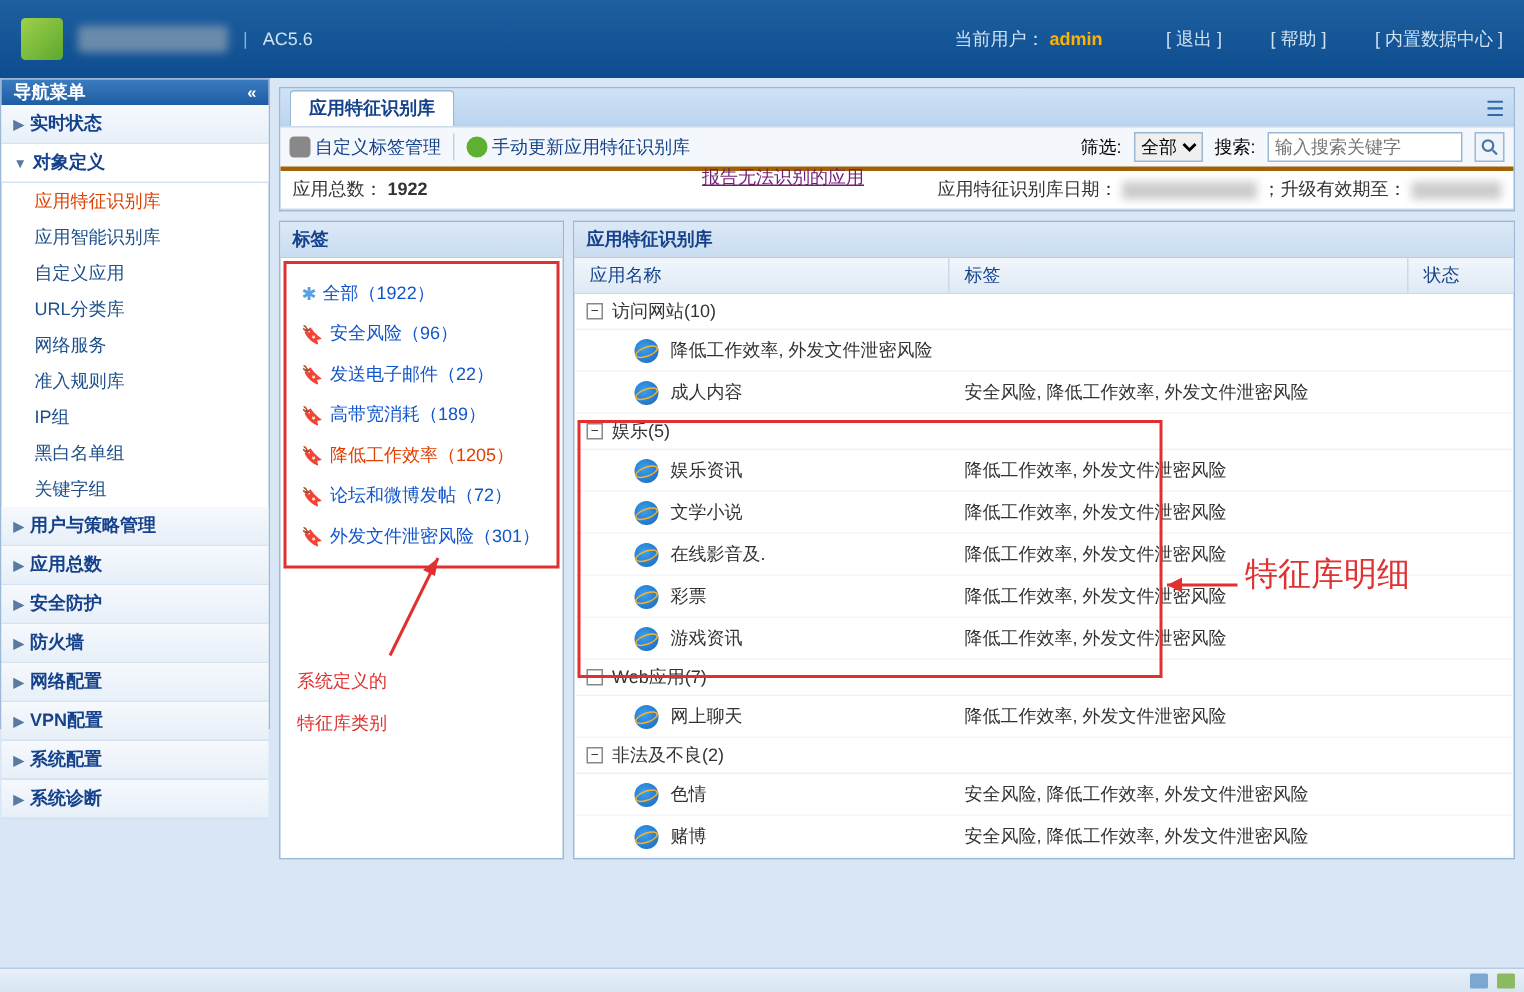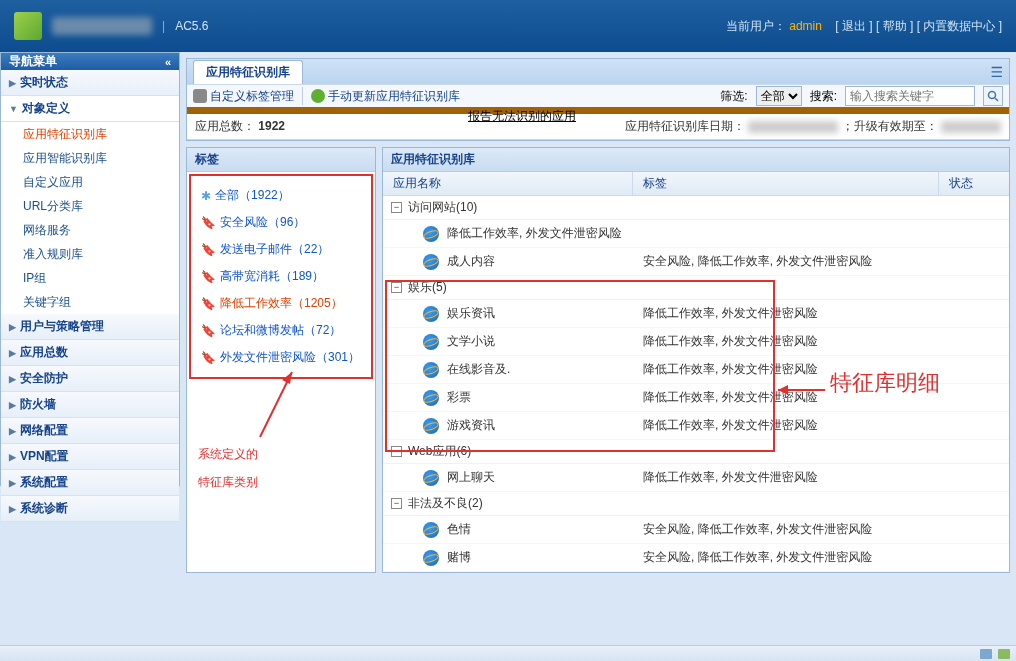--- a/index.html
+++ b/index.html
@@ -6,48 +6,48 @@
 body { background:#d8e6f6; width:1016px; height:661px; overflow:hidden; position:relative; }
 
 
 .top-header { height:52px; background:linear-gradient(#1e5fa0,#0d4d8f); display:flex; align-items:center; padding:0 14px; color:#fff; }
 .logo { width:28px; height:28px; background:linear-gradient(135deg,#9fd04c,#5ca82e); border-radius:3px; margin-right:10px; }
 .brand-blur { width:100px; height:18px; background:#6b8bab; filter:blur(3px); border-radius:3px; }
 .divider-v { color:#8ab0d0; margin:0 10px; }
 .ver { color:#cfe2f3; }
 .sp { flex:1; }
 .hdr-links { color:#cfe2f3; }
-.hdr-links b { color:#ffb300; font-weight:normal; }
-.hdr-links span { cursor:pointer; }
+.hdr-links b { color:#ffb300; font-weight:bold; }
+.hdr-links span { cursor:pointer;margin-left:29px; }
 
 
 .workarea { display:flex; height:434px; }
 .left { width:180px; background:#fff; border:1px solid #9bb8d6; display:flex; flex-direction:column; }
 .left-head { height:26px; background:linear-gradient(#3b7bc0,#1e5da3); color:#fff; font-weight:bold; display:flex; align-items:center; padding:0 8px; justify-content:space-between; }
 .collapse { font-size:11px; }
 .nav-item { height:26px; display:flex; align-items:center; padding:0 8px; border-bottom:1px solid #d6e2ef; background:linear-gradient(#f6f9fd,#e7eff8); cursor:pointer; color:#15428b; font-weight:bold; }
 .nav-item .arr { margin-right:4px; font-size:9px; color:#5a7aa0; }
 .nav-sub { padding:2px 0 2px 22px; color:#1c4f8c; cursor:pointer; height:24px; display:flex; align-items:center; }
 .nav-sub.active { color:#e04000; }
 .nav-item.open { background:#fff; }
 
 
 .right { flex:1; display:flex; flex-direction:column; padding:6px 6px 0 6px; gap:0; }
 .panel { border:1px solid #9bb8d6; background:#fff; }
 
 .tab-bar { height:26px; background:linear-gradient(#cfe2f6,#bad4ef); display:flex; align-items:center; padding:0 6px; justify-content:space-between; }
 .tab { background:#fff; border:1px solid #9bb8d6; border-bottom:none; padding:3px 12px; color:#15428b; font-weight:bold; border-radius:3px 3px 0 0; }
 .hamb { color:#2f6aa8; font-size:14px; cursor:pointer; }
 
-.toolbar { height:30px; border-top:1px solid #cbdaea; border-bottom:7px solid #a16207; display:flex; align-items:center; padding:0 6px; gap:8px; background:#f4f8fc; }
+.toolbar { height:30px; border-top:1px solid #cbdaea; border-bottom:3px solid #a16207; display:flex; align-items:center; padding:0 6px; gap:8px; background:#f4f8fc; }
 .tb-item { display:flex; align-items:center; gap:3px; color:#15428b; cursor:pointer; }
 .tb-sep { width:1px; height:18px; background:#c0d0e0; }
 .green-ic { width:14px; height:14px; background:#5fb030; border-radius:50%; }
 .gear-ic { width:14px; height:14px; background:#888; border-radius:3px; }
-.link-a { color:#000000; text-decoration:underline; cursor:pointer;margin-top:40px; }
+.link-a { color:#701a75; text-decoration:underline; cursor:pointer;margin-top:40px; }
 select { border:1px solid #9bb8d6; height:20px; }
 .search-box { border:1px solid #9bb8d6; height:20px; width:130px; padding:0 4px; color:#999; }
 .search-btn { width:20px; height:20px; border:1px solid #9bb8d6; background:#eef4fa; display:flex; align-items:center; justify-content:center; cursor:pointer; }
 
 .info-bar { height:26px; display:flex; align-items:center; padding:0 8px; color:#333; border-bottom:1px solid #cbdaea; justify-content:space-between; }
 .blurv { display:inline-block; width:90px; height:12px; background:#ccc; filter:blur(3px); vertical-align:middle; }
 
 .split { display:flex; height:497px; gap:6px; padding:0; }
 .tag-panel,.lib-panel { border:1px solid #9bb8d6; background:#fff; display:flex; flex-direction:column; }
 .tag-panel { width:190px; }
@@ -114,20 +114,21 @@
           <span class="arr">▼</span>
           <span>对象定义</span>
         </div>
         <div class="nav-sub active">应用特征识别库</div>
         <div class="nav-sub">应用智能识别库</div>
         <div class="nav-sub">自定义应用</div>
         <div class="nav-sub">URL分类库</div>
         <div class="nav-sub">网络服务</div>
         <div class="nav-sub">准入规则库</div>
         <div class="nav-sub">IP组</div>
+        <div class="nav-sub">黑白名单组</div>
         <div class="nav-sub">关键字组</div>
         <div class="nav-item">
           <span class="arr">▶</span>
           <span>用户与策略管理</span>
         </div>
         <div class="nav-item">
           <span class="arr">▶</span>
           <span>应用总数</span>
         </div>
         <div class="nav-item">
@@ -282,21 +283,21 @@
               <span class="app-name">彩票</span>
               <span class="app-tags">降低工作效率, 外发文件泄密风险</span>
             </div>
             <div class="app-row">
               <span class="ie-ic"></span>
               <span class="app-name">游戏资讯</span>
               <span class="app-tags">降低工作效率, 外发文件泄密风险</span>
             </div>
             <div class="grp-row">
               <span class="tgl">−</span>
-              <span>Web应用(6)</span>
+              <span>Web应用(7)</span>
             </div>
             <div class="app-row">
               <span class="ie-ic"></span>
               <span class="app-name">网上聊天</span>
               <span class="app-tags">降低工作效率, 外发文件泄密风险</span>
             </div>
             <div class="grp-row">
               <span class="tgl">−</span>
               <span>非法及不良(2)</span>
             </div>

